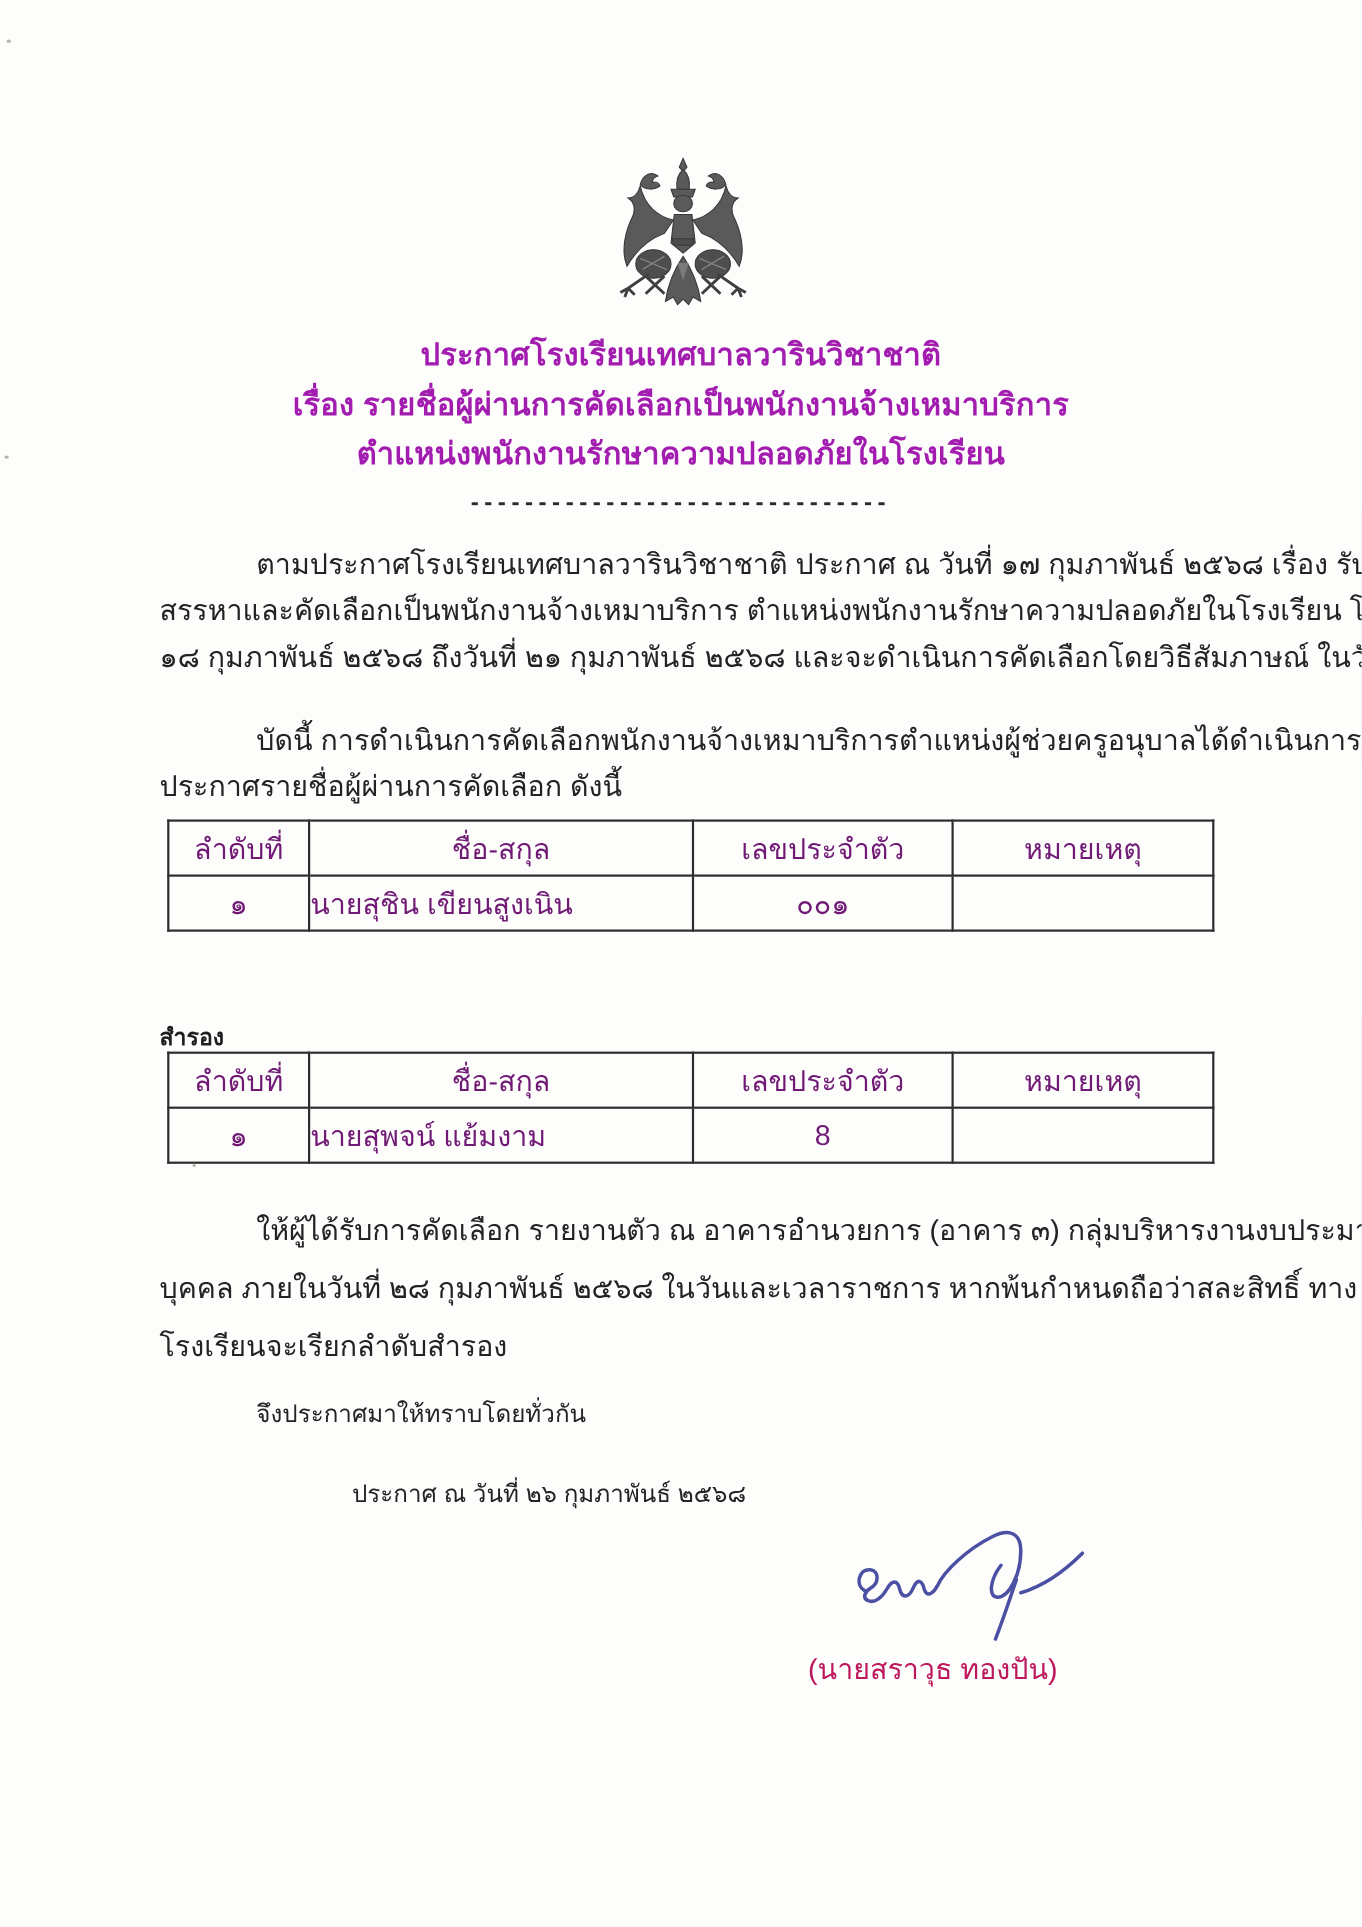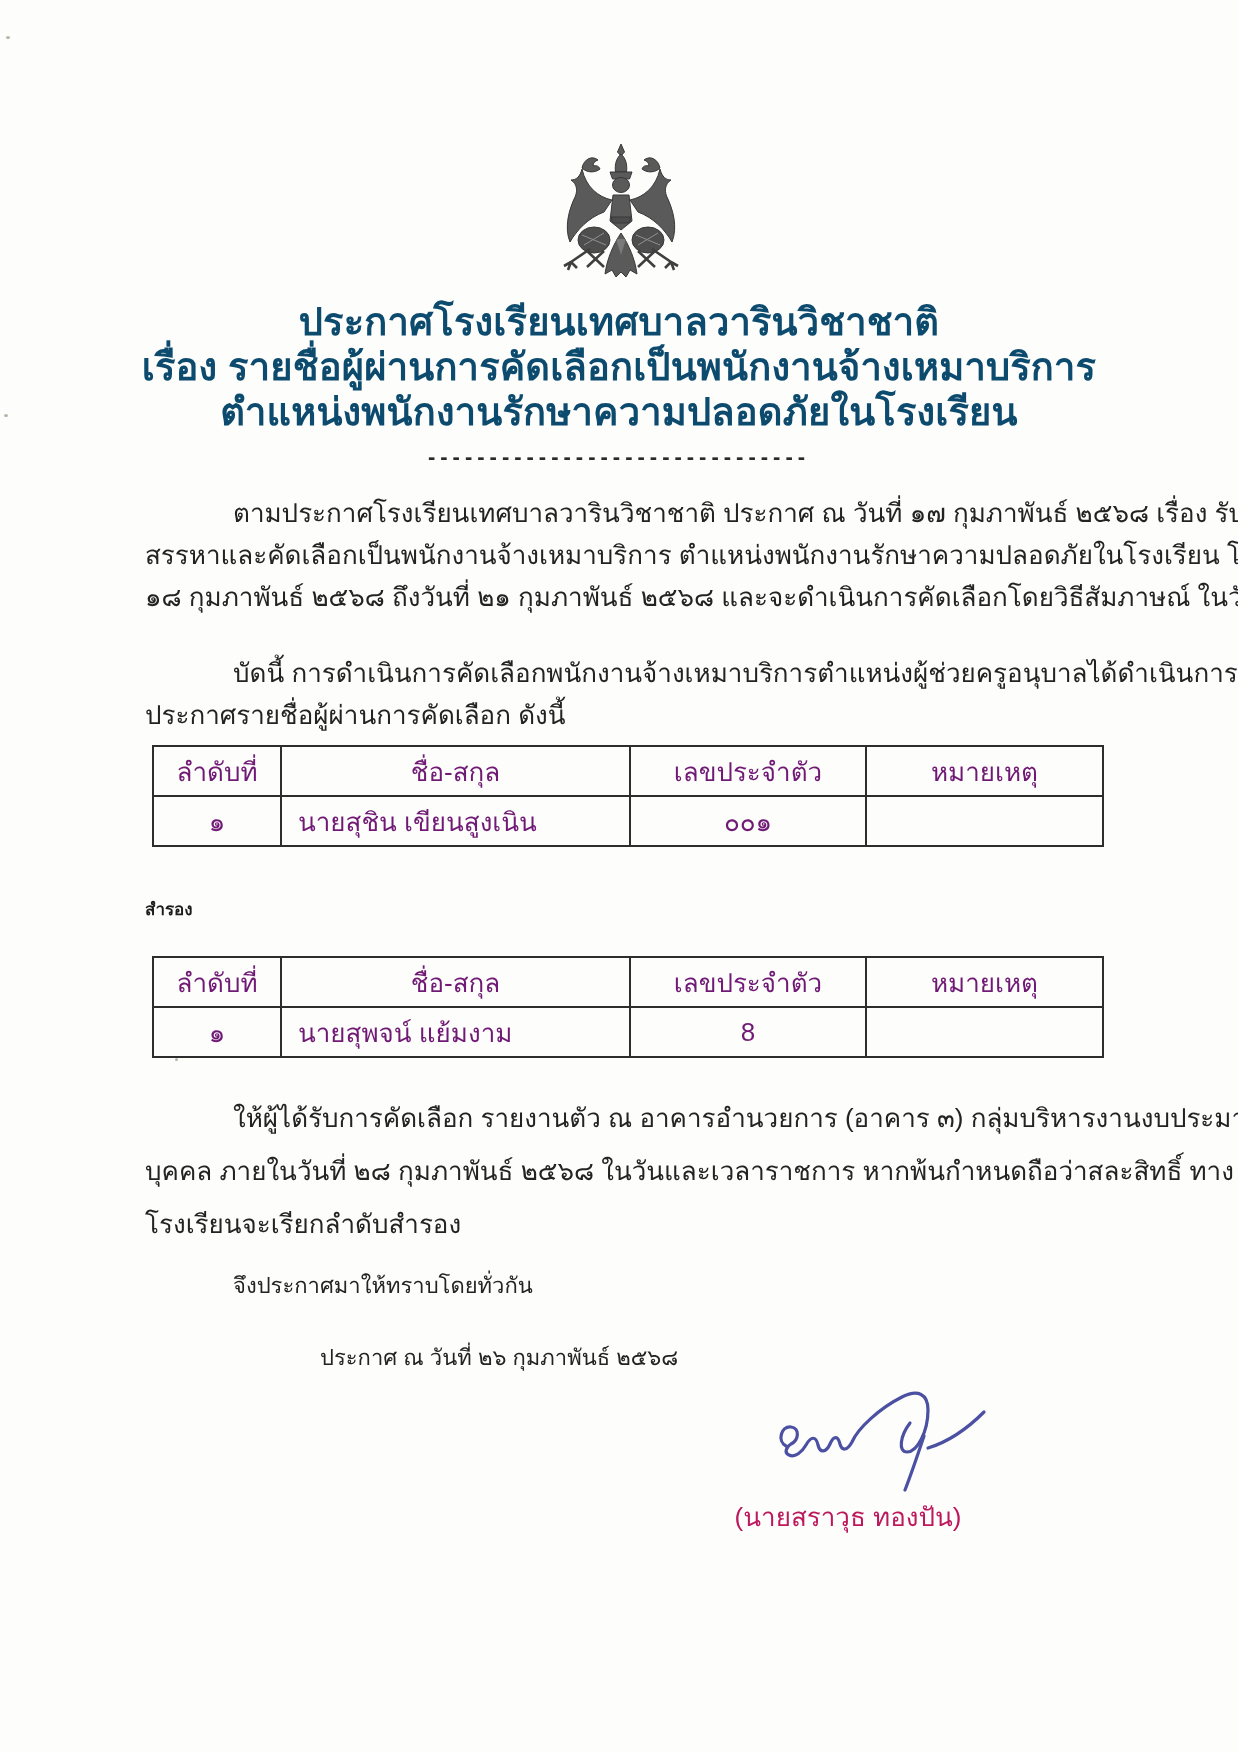--- a/index.html
+++ b/index.html
@@ -8,45 +8,45 @@
     width:1238px;height:1752px;
     margin:0 auto;
     background:#fdfdfc;
     font-family:"Liberation Sans","DejaVu Sans",sans-serif;
     color:#1f1f1f;
     overflow:hidden;
   }
   .abs{position:absolute;}
   .title-block{left:0;top:300px;width:1238px;}
   .title-line{
-    font-size:38px;font-weight:bold;line-height:45px;
-    text-align:center;letter-spacing:.2px;color:#0c4a6e;
+    font-size:28px;font-weight:bold;line-height:45px;
+    text-align:center;letter-spacing:.2px;color:#a21caf;
   }
   .divider{
     left:0;top:444px;width:1238px;text-align:center;
     font-size:22px;letter-spacing:5px;color:#2a2a2a;font-weight:bold;
   }
   .para{font-size:26px;color:#232323;}
   .para .line{height:42px;line-height:42px;white-space:nowrap;}
   .para3 .line{height:53px;line-height:53px;}
   .indent{padding-left:88px;}
   .tbl{
     border-collapse:collapse;table-layout:fixed;
     font-size:26px;color:#701a75;
   }
   .tbl th,.tbl td{
     border:2px solid #2d2d2d;
     font-weight:normal;vertical-align:middle;
     padding:0;
   }
   .tbl th{height:48px;text-align:center;}
   .tbl td{height:48px;text-align:center;}
-  .tbl td.name-cell{text-align:left;padding-left:16px;}
+  .tbl td.name-cell{text-align:left;}
   .col1{width:128px;}.col2{width:349px;}.col3{width:236px;}.col4{width:237px;}
-  .reserve-heading{font-size:17px;font-weight:bold;color:#1d1d1d;}
+  .reserve-heading{font-size:21px;font-weight:bold;color:#1d1d1d;margin-top:31px;}
   .closing-line{font-size:22px;color:#232323;white-space:nowrap;}
   .signer{font-size:26px;color:#be185d;text-align:center;white-space:nowrap;}
   .sig-svg path{fill:none;stroke:#4b50a3;stroke-width:3.2px;stroke-linecap:round;stroke-linejoin:round;}
   .speck{position:absolute;background:#b9b2a6;border-radius:50%;}
 </style>
 </head>
 <body>
 
 <div class="page">
 

